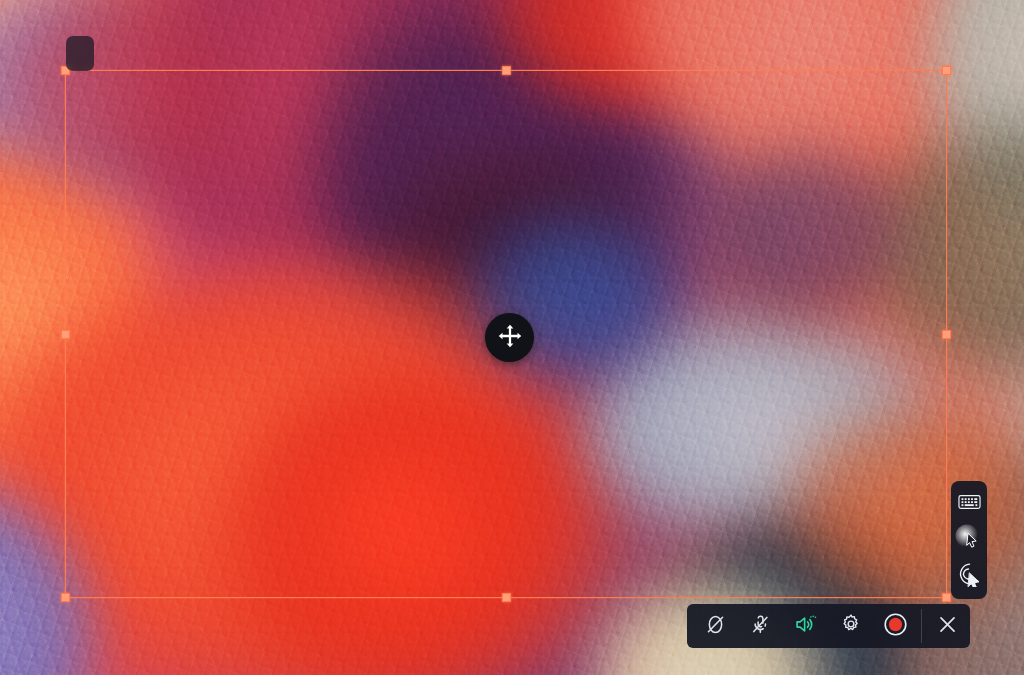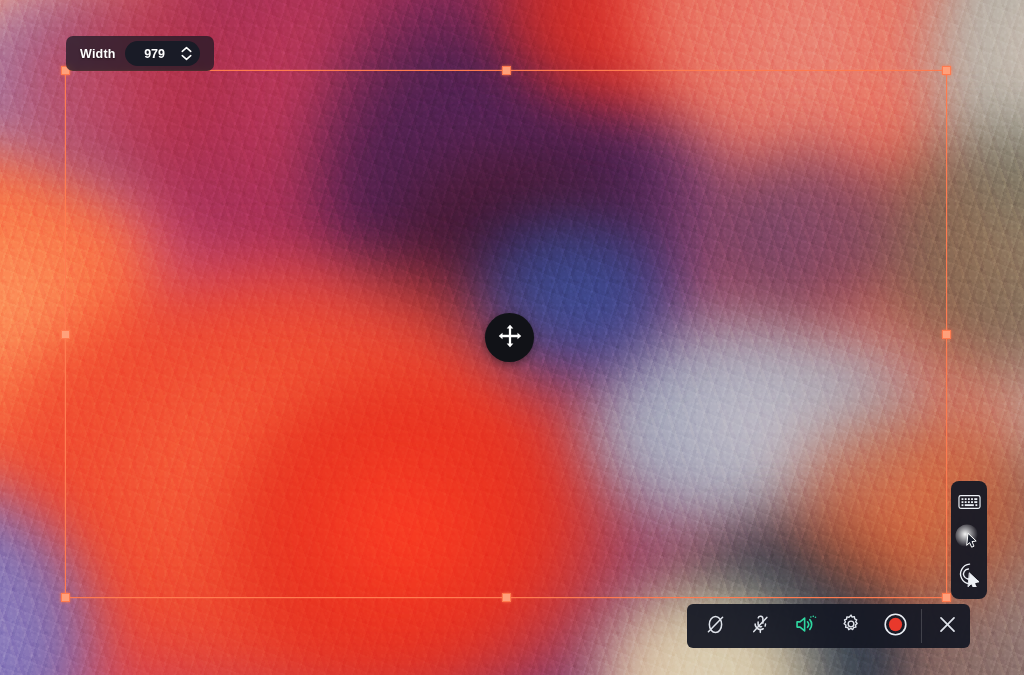--- a/index.html
+++ b/index.html
@@ -235,34 +235,20 @@
 <div id="move-handle">
   <span>
     <svg width="26" height="26" viewBox="0 0 24 24" fill="#ffffff">
       <path d="M12 1.6 8.9 5.1h2.05v5.85H5.1V8.9L1.6 12l3.5 3.1v-2.05h5.85v5.85H8.9L12 22.4l3.1-3.5h-2.05v-5.85h5.85v2.05l3.5-3.1-3.5-3.1v2.05h-5.85V5.1h2.05L12 1.6Z"></path>
     </svg>
   </span>
 </div>
 
 <div id="dimension-panel">
 
-  <div class="dim-group">
-    <span class="dim-label">Width</span>
-    <div class="dim-field">
-      <span class="dim-value">979</span>
-      <span class="stepper">
-        <svg width="11" height="7" viewBox="0 0 12 7">
-          <path d="M1.4 5.6 6 1.5l4.6 4.1" fill="none" stroke="#ffffff" stroke-width="1.7" stroke-linecap="round" stroke-linejoin="round"></path>
-        </svg>
-        <svg width="11" height="7" viewBox="0 0 12 7">
-          <path d="M1.4 1.4 6 5.5l4.6-4.1" fill="none" stroke="#ffffff" stroke-width="1.7" stroke-linecap="round" stroke-linejoin="round"></path>
-        </svg>
-      </span>
-    </div>
-  </div>
 
 
 </div>
 
 <div id="bottom-toolbar">
 
   <div class="tb-btn">
     <span>
       <svg width="23" height="23" viewBox="0 0 24 24" fill="none" stroke="#dfe3ea" stroke-width="1.6" stroke-linecap="round">
         <ellipse cx="12" cy="12" rx="6.4" ry="8.4"></ellipse>

